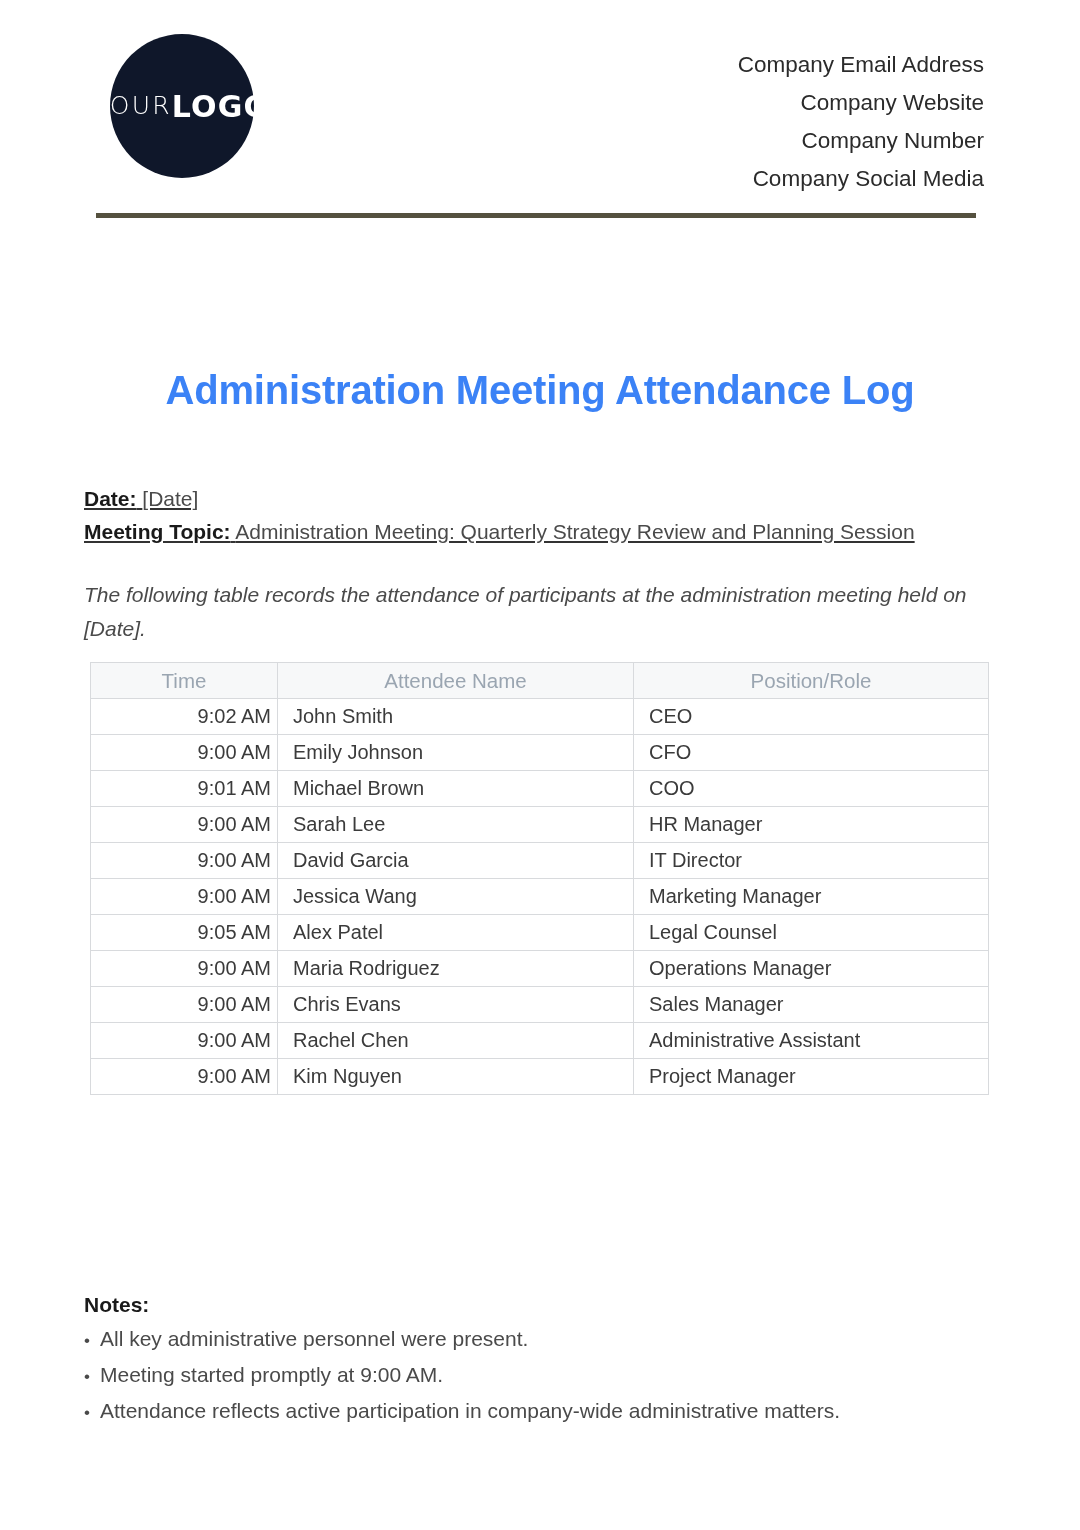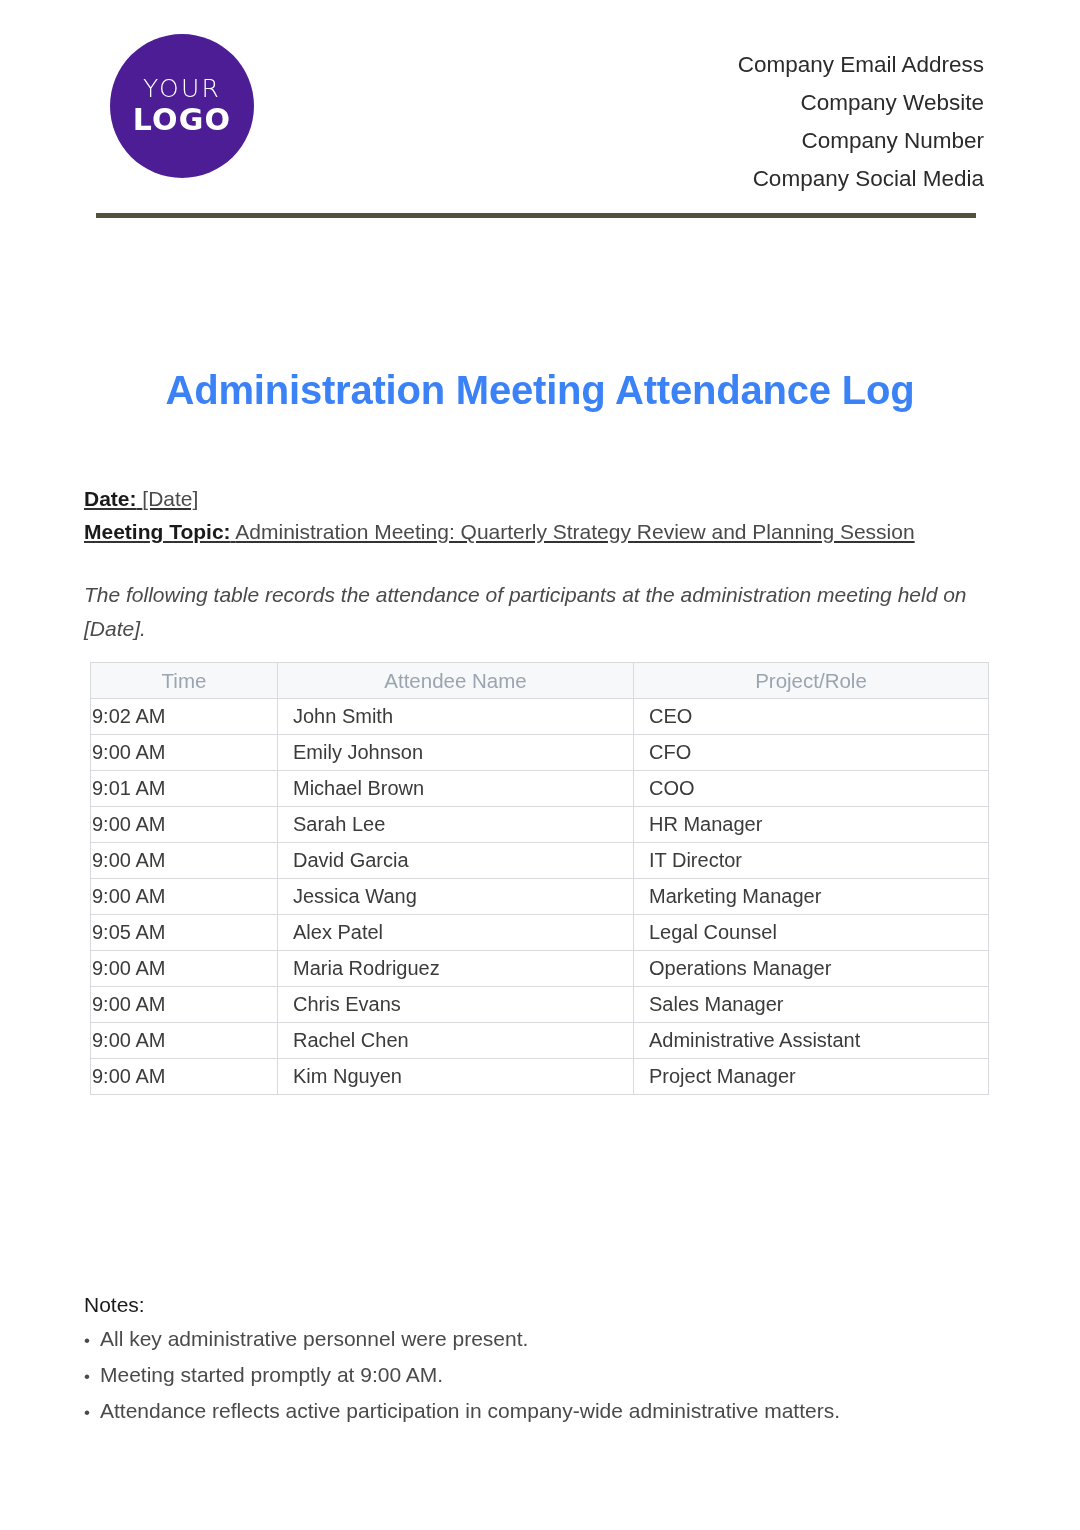--- a/index.html
+++ b/index.html
@@ -31,23 +31,23 @@
     width: 888px;
     height: 160px;
     display: flex;
     align-items: flex-start;
     justify-content: space-between;
   }
   .logo-circle {
     width: 144px;
     height: 144px;
     border-radius: 50%;
-    background: #4c1d95;
+    background: #0f172a;
     display: flex;
-    flex-direction: column;
+    flex-direction: row;
     align-items: center;
     justify-content: center;
     flex: 0 0 auto;
     margin-left: 14px;
   }
   .logo-your {
     color: #ffffff;
     font-size: 25px;
     font-weight: 300;
     letter-spacing: 2.2px;
@@ -151,38 +151,39 @@
     color: #9aa5b1;
     font-weight: normal;
     text-align: center;
     font-size: 20.5px;
   }
   table.log tbody td {
     background: #ffffff;
     color: #3b3b3b;
   }
   table.log tbody td.time {
-    padding-right: 36px;
+    text-align: right;
+    padding-right: 6px;
   }
   table.log tbody td.name,
   table.log tbody td.role {
     text-align: left;
     padding-left: 15px;
   }
 
   
   .notes {
     position: absolute;
     left: 84px;
     top: 1288px;
     width: 910px;
   }
   .notes-title {
     font-size: 21px;
-    font-weight: normal;
+    font-weight: bold;
     color: #1a1a1a;
     line-height: 34px;
   }
   .note-item {
     font-size: 21px;
     line-height: 34px;
     color: #4a4a4a;
     display: flex;
     align-items: baseline;
   }
@@ -254,21 +255,21 @@
     <table class="log">
       <colgroup>
         <col class="c-time">
         <col class="c-name">
         <col class="c-role">
       </colgroup>
       <thead>
         <tr>
           <th>Time</th>
           <th>Attendee Name</th>
-          <th>Project/Role</th>
+          <th>Position/Role</th>
         </tr>
       </thead>
       <tbody>
         <tr>
           <td class="time">9:02 AM</td>
           <td class="name">John Smith</td>
           <td class="role">CEO</td>
         </tr>
         <tr>
           <td class="time">9:00 AM</td>

